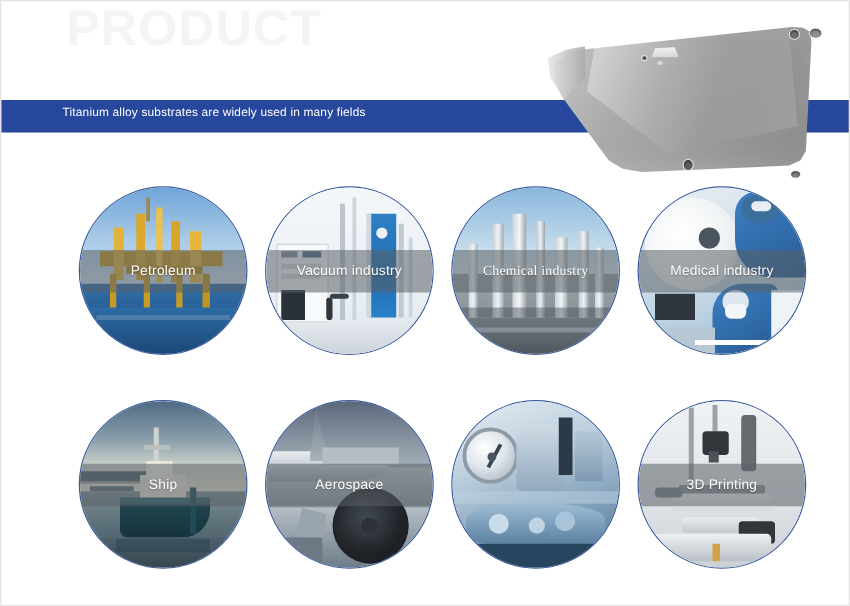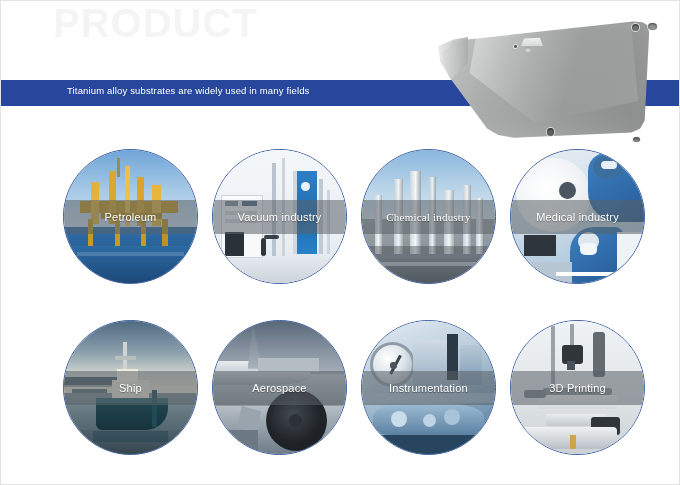--- a/index.html
+++ b/index.html
@@ -53,21 +53,21 @@
   #banner {
     position: absolute;
     left: 0;
     top: 79px;
     width: 680px;
     height: 26px;
     background: #26479c;
   }
   #banner-text {
     position: absolute;
-    left: 66px;
+    left: 49px;
     top: 84px;
     font-size: 9.5px;
     color: #ffffff;
     letter-spacing: 0.15px;
     white-space: nowrap;
   }
 
   
   #plate-wrap {
     position: absolute;
@@ -423,23 +423,20 @@
             <div class="sh" style="left:38%;top:14%;width:30%;height:40%;background:linear-gradient(180deg,#cfdbe5,#91a8bd);border-radius:6px;"></div>
             <div class="sh i-dark" style="left:64%;top:10%;width:8%;height:34%;"></div>
             <div class="sh" style="left:74%;top:18%;width:16%;height:30%;background:linear-gradient(180deg,#b6c8d7,#7e9ab2);"></div>
             <div class="sh" style="left:0;top:54%;width:100%;height:8%;background:rgba(190,210,226,0.5);"></div>
             <div class="sh" style="left:8%;top:62%;width:84%;height:24%;background:linear-gradient(180deg,#9fbdd4,#5b81a2);border-radius:40% 40% 20% 20%;"></div>
             <div class="sh" style="left:22%;top:68%;width:12%;height:12%;border-radius:50%;background:#c9dcea;"></div>
             <div class="sh" style="left:46%;top:70%;width:10%;height:10%;border-radius:50%;background:#bed3e4;"></div>
             <div class="sh" style="left:62%;top:66%;width:12%;height:12%;border-radius:50%;background:#a9c3d8;"></div>
             <div class="sh" style="left:0;top:86%;width:100%;height:14%;background:#28455f;"></div>
           </div>
-          <div class="label-bar">
-            <span class="label-text">Instrumentation</span>
-          </div>
         </div>
       </div>
 
       <div class="circle-item" style="left:509px; top:14px;text-decoration:underline;">
         <div class="circle-ring">
           <div class="photo t-bg">
             <div class="sh" style="left:0;top:0;width:100%;height:100%;background:linear-gradient(180deg,#f0f3f5 0%,#e1e5e8 55%,#cbd1d5 100%);"></div>
             <div class="sh t-frame" style="left:30%;top:4%;width:3%;height:44%;"></div>
             <div class="sh t-frame" style="left:44%;top:2%;width:3%;height:16%;"></div>
             <div class="sh t-dark" style="left:38%;top:18%;width:16%;height:14%;border-radius:3px;"></div>

